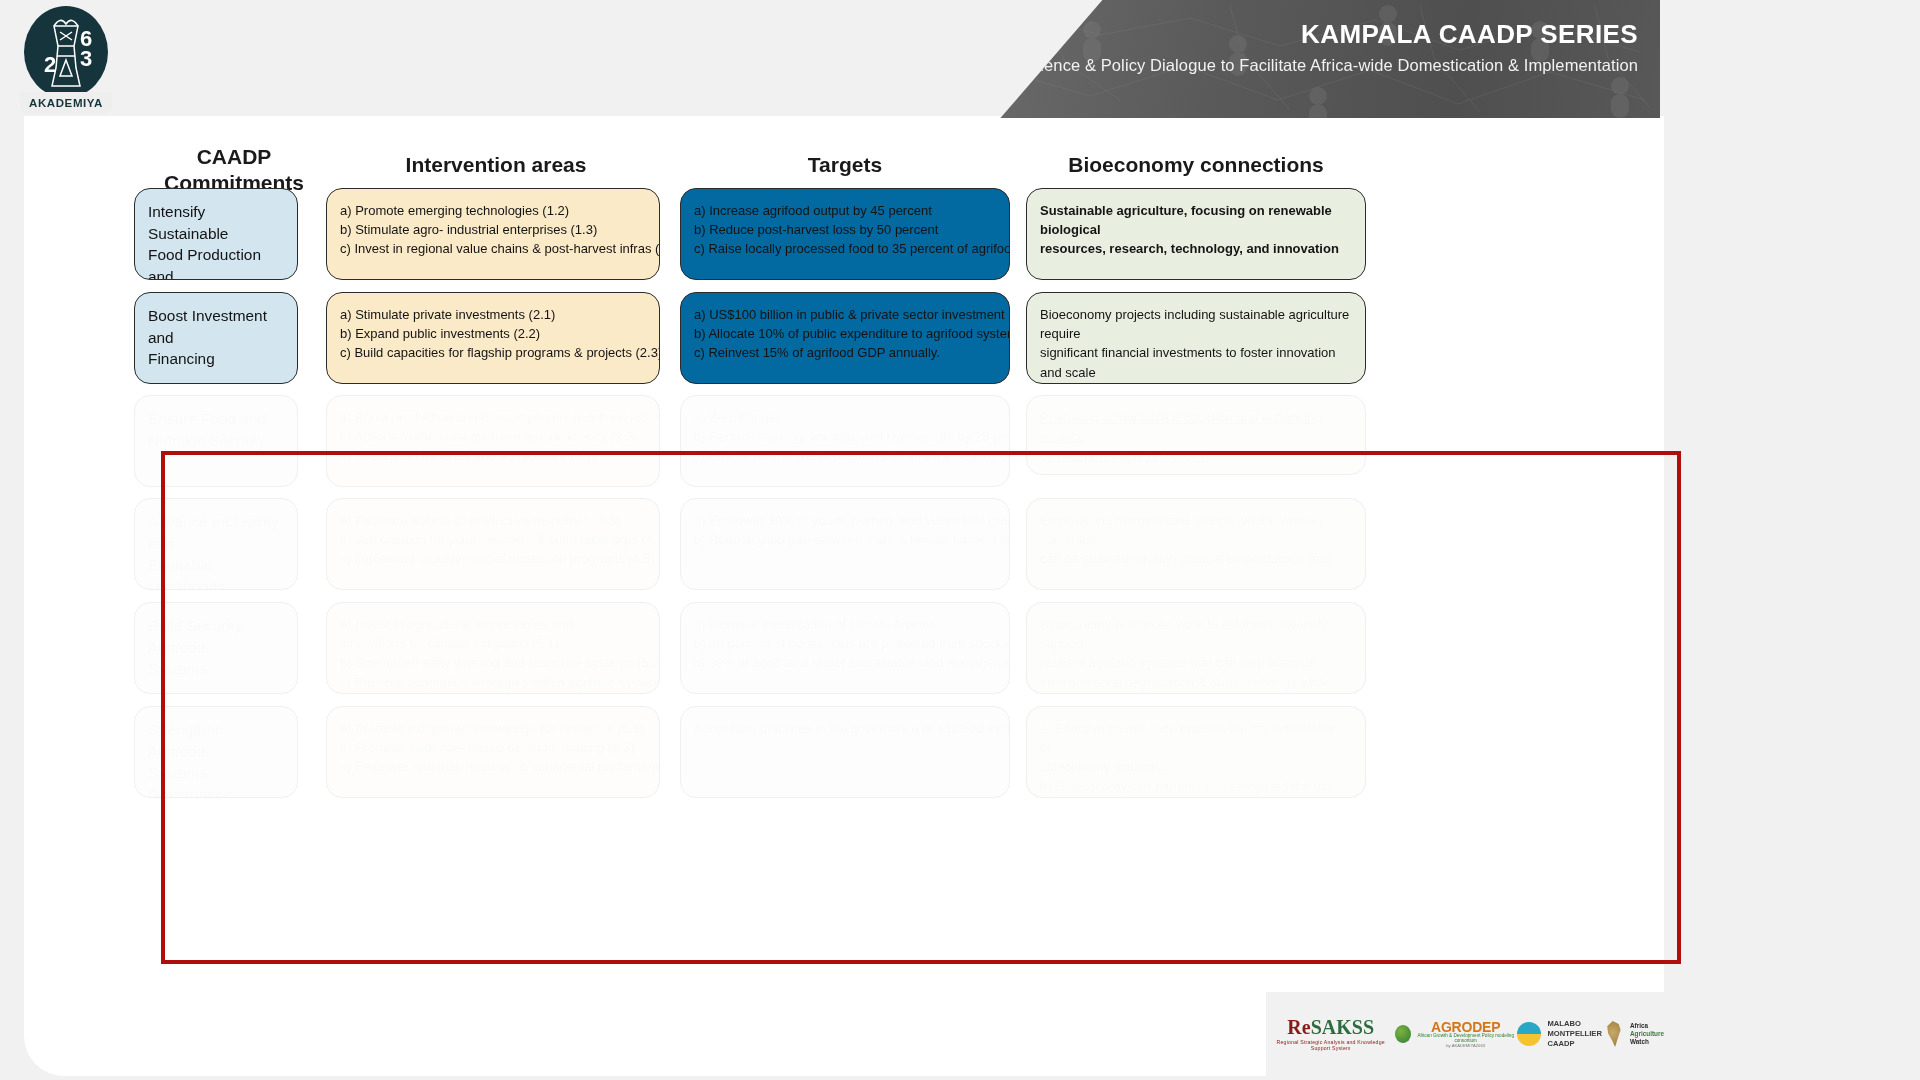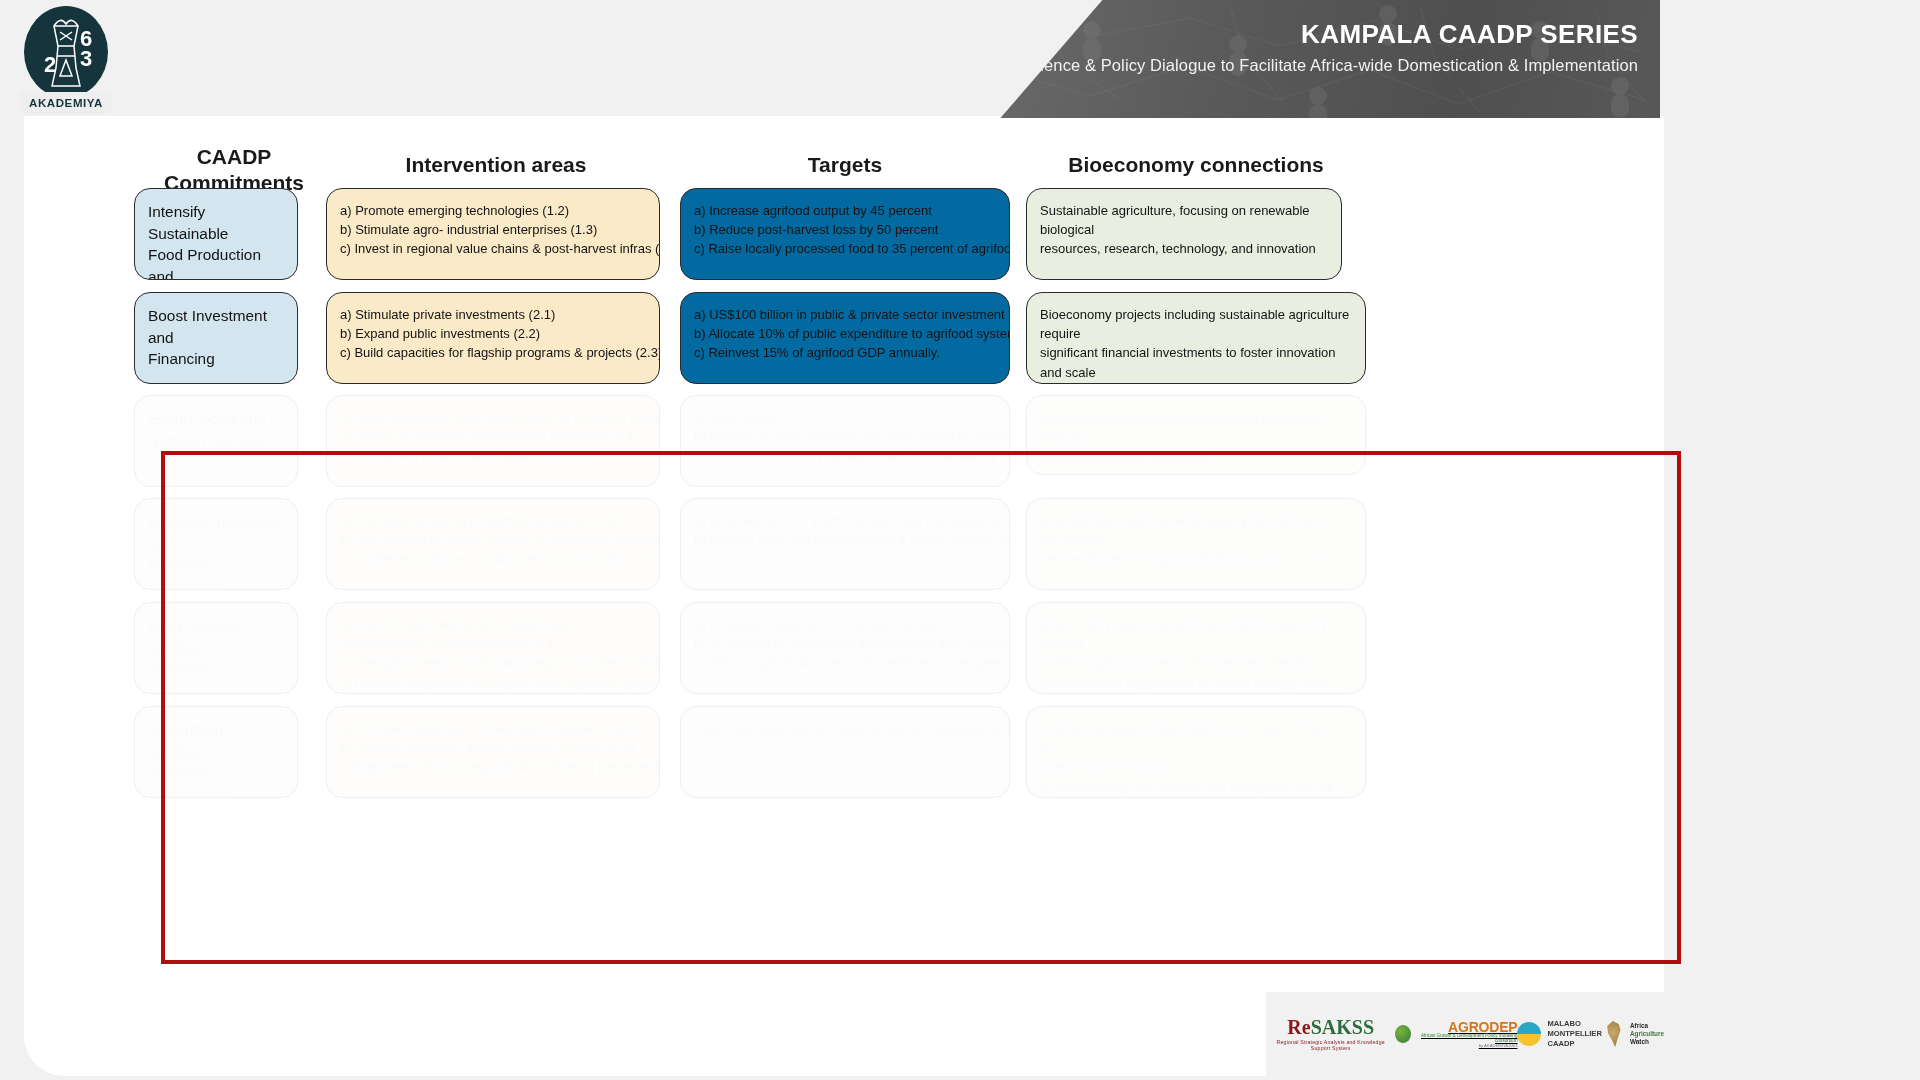--- a/index.html
+++ b/index.html
@@ -158,21 +158,21 @@
 
   .flogo-resakss .t1 { font-size: 20px; font-weight: bold; color: #2e6b3e; font-family: "Liberation Serif", serif; }
   .flogo-resakss .t1 .r { color: #8a1a1a; }
   .flogo-resakss .t2 { font-size: 5.2px; color: #8a1a1a; letter-spacing: .2px; margin-top: 2px; }
 
   .flogo-agrodep { display: flex; align-items: center; gap: 3px; }
   .agrodep-mark {
     width: 18px; height: 18px; border-radius: 50%;
     background: radial-gradient(circle at 35% 35%, #7cb342, #2e7d32);
   }
-  .flogo-agrodep .col { text-align: right; text-decoration: underline; }
+  .flogo-agrodep .col { text-align: center; }
   .flogo-agrodep .t1 { font-size: 14px; font-weight: bold; color: #d4761a; letter-spacing: -.2px; }
   .flogo-agrodep .t2 { font-size: 4.6px; color: #2e7d32; }
   .flogo-agrodep .t3 { font-size: 4.2px; color: #777; }
 
   .flogo-mmp { display: flex; align-items: center; gap: 6px; }
   .mmp-mark {
     width: 24px; height: 24px; border-radius: 50%;
     background: linear-gradient(180deg, #29a7c4 0%, #29a7c4 50%, #f4c430 50%, #f4c430 100%);
   }
   .flogo-mmp .col { text-align: left; font-size: 7.6px; color: #3a3a3a; font-weight: bold; line-height: 1.35; }
@@ -261,21 +261,21 @@
         <div class="cell inter" style="left: 326px; top: 172px; width: 334px; height: 92px;">
           <span class="ln">a) Promote emerging technologies (1.2)</span>
           <span class="ln">b) Stimulate agro- industrial enterprises (1.3)</span>
           <span class="ln">c) Invest in regional value chains &amp; post-harvest infras  (1.6)</span>
         </div>
         <div class="cell target" style="left: 680px; top: 172px; width: 330px; height: 92px;">
           <span class="ln">a) Increase agrifood output by 45 percent</span>
           <span class="ln">b) Reduce post-harvest loss by 50 percent</span>
           <span class="ln">c) Raise locally processed food to 35 percent of agrifood GDP</span>
         </div>
-        <div class="cell bio" style="left: 1026px; top: 172px; width: 316px; height: 92px;">
+        <div class="cell bio" style="left: 1026px; top: 172px; width: 340px; height: 92px; font-weight: bold;">
           <span class="ln">Sustainable agriculture, focusing on renewable biological</span>
           <span class="ln">resources, research, technology, and innovation</span>
         </div>
       </div>
       <div>
         <div class="cell commit" style="left: 134px; top: 276px; width: 164px; height: 92px;">
           <span class="ln">Boost Investment and</span>
           <span class="ln">Financing</span>
         </div>
         <div class="cell inter" style="left: 326px; top: 276px; width: 334px; height: 92px;">

